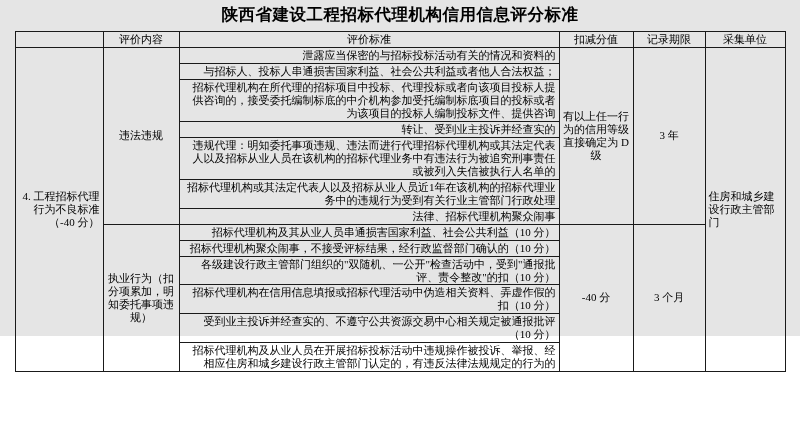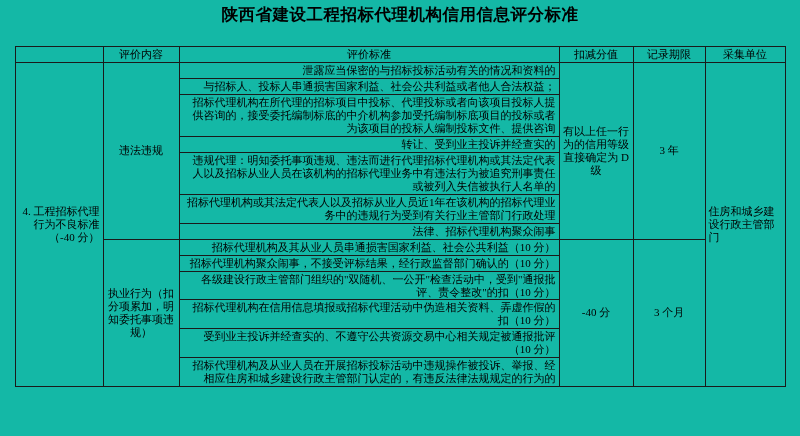--- a/index.html
+++ b/index.html
@@ -10,36 +10,36 @@
   body {
     width: 800px;
     height: 436px;
     font-family: "Liberation Serif", "DejaVu Serif", serif;
     color: #000000;
     overflow: hidden;
   }
   .page {
     position: relative;
     width: 800px;
-    height: 436px;
-    background: #14b8a6;
+    height: 336px;
+    background: #e5e5e5;
   }
   .doc-title {
     text-align: center;
     font-size: 16.5px;
     font-weight: bold;
     letter-spacing: 0.5px;
     padding-top: 4px;
     padding-bottom: 5px;
     font-family: "Liberation Serif", "DejaVu Serif", serif;
   }
   table.scoretable {
     border-collapse: collapse;
     width: 770px;
-    margin: 15px auto;
+    margin: 0 auto;
     table-layout: fixed;
   }
   table.scoretable td {
     border: 1px solid #1a1a1a;
     vertical-align: middle;
     padding: 1px 3px;
     font-size: 11px;
     line-height: 1.18;
   }
   .hdr {

